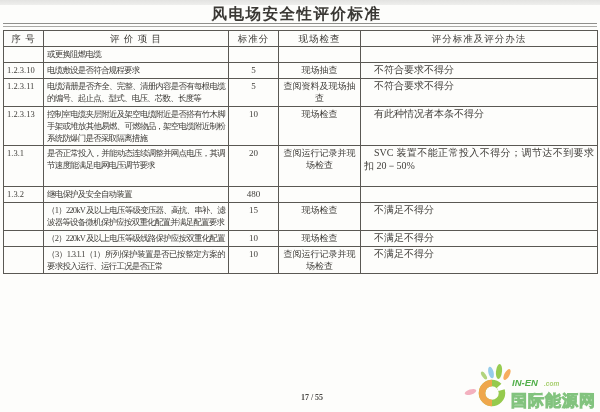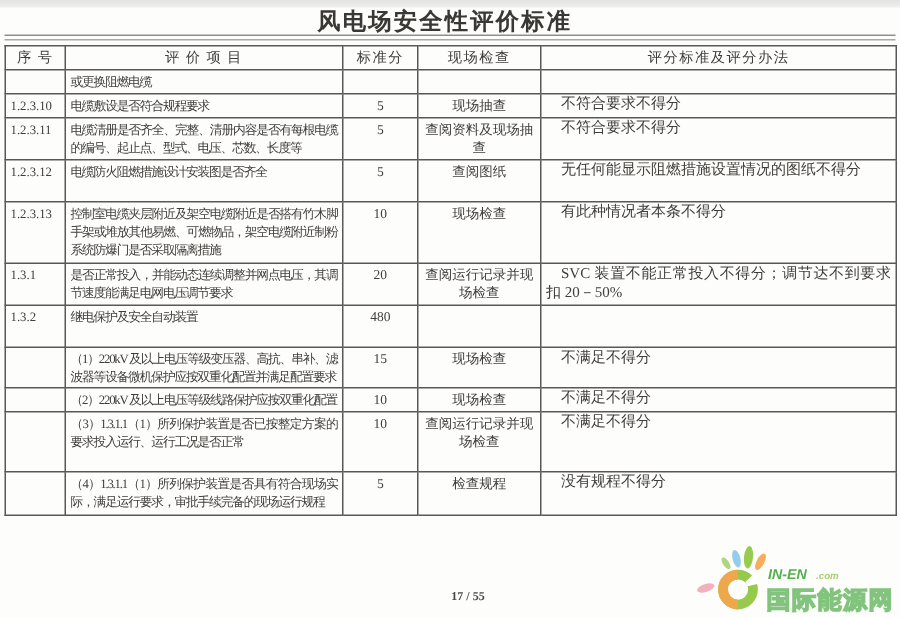--- a/index.html
+++ b/index.html
@@ -116,27 +116,20 @@
   </tr>
 
   <tr>
     <td class="c1">1.2.3.11</td>
     <td class="c2">电缆清册是否齐全、完整、清册内容是否有每根电缆的编号、起止点、型式、电压、芯数、长度等</td>
     <td class="c3">5</td>
     <td class="c4">查阅资料及现场抽查</td>
     <td class="c5">不符合要求不得分</td>
   </tr>
 
-  <tr>
-    <td class="c1">1.2.3.12</td>
-    <td class="c2">电缆防火阻燃措施设计安装图是否齐全</td>
-    <td class="c3">5</td>
-    <td class="c4">查阅图纸</td>
-    <td class="c5">无任何能显示阻燃措施设置情况的图纸不得分</td>
-  </tr>
 
   <tr>
     <td class="c1">1.2.3.13</td>
     <td class="c2">控制室电缆夹层附近及架空电缆附近是否搭有竹木脚手架或堆放其他易燃、可燃物品，架空电缆附近制粉系统防爆门是否采取隔离措施</td>
     <td class="c3">10</td>
     <td class="c4">现场检查</td>
     <td class="c5">有此种情况者本条不得分</td>
   </tr>
 
 
@@ -174,27 +167,20 @@
   </tr>
 
   <tr>
     <td class="c1"></td>
     <td class="c2">（3）1.3.1.1（1）所列保护装置是否已按整定方案的要求投入运行、运行工况是否正常</td>
     <td class="c3">10</td>
     <td class="c4">查阅运行记录并现场检查</td>
     <td class="c5">不满足不得分</td>
   </tr>
 
-  <tr>
-    <td class="c1"></td>
-    <td class="c2">（4）1.3.1.1（1）所列保护装置是否具有符合现场实际，满足运行要求，审批手续完备的现场运行规程</td>
-    <td class="c3">5</td>
-    <td class="c4">检查规程</td>
-    <td class="c5">没有规程不得分</td>
-  </tr>
 </tbody>
 </table>
 
 <div class="page-number">17 / 55</div>
 
 <svg class="site-logo" viewBox="0 0 135 46" xmlns="http://www.w3.org/2000/svg">
 
   <ellipse cx="20" cy="11.5" rx="2" ry="4.5" transform="rotate(-34 20 11.5)" opacity="0.9" fill="#a8cf6f"></ellipse>
   <ellipse cx="27" cy="8.5" rx="2.6" ry="6" transform="rotate(-14 27 8.5)" opacity="0.9" fill="#8ac6e8"></ellipse>
   <ellipse cx="35" cy="7.5" rx="3" ry="7.5" transform="rotate(6 35 7.5)" opacity="0.9" fill="#8cc63e"></ellipse>

